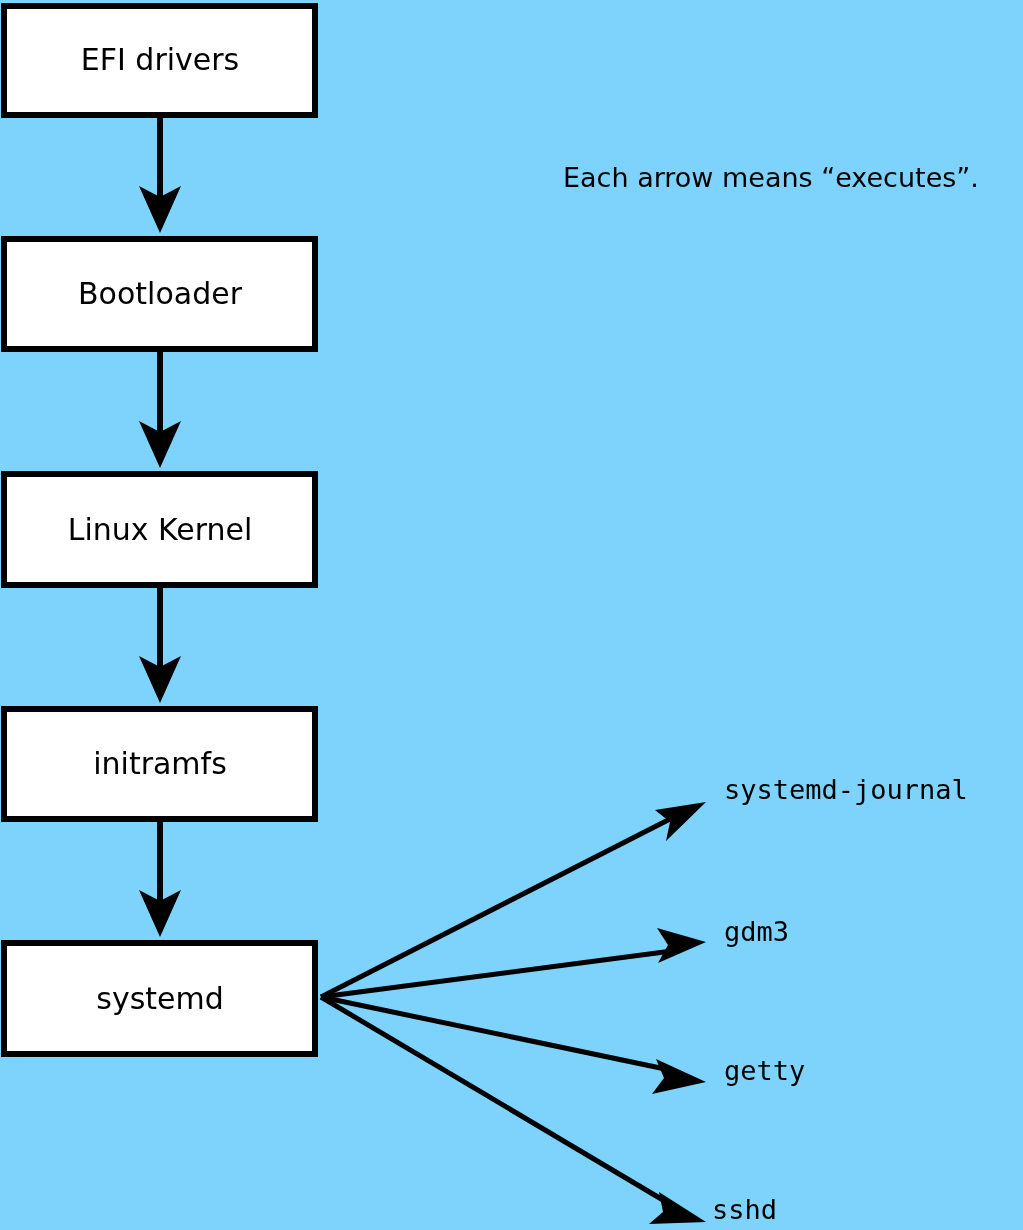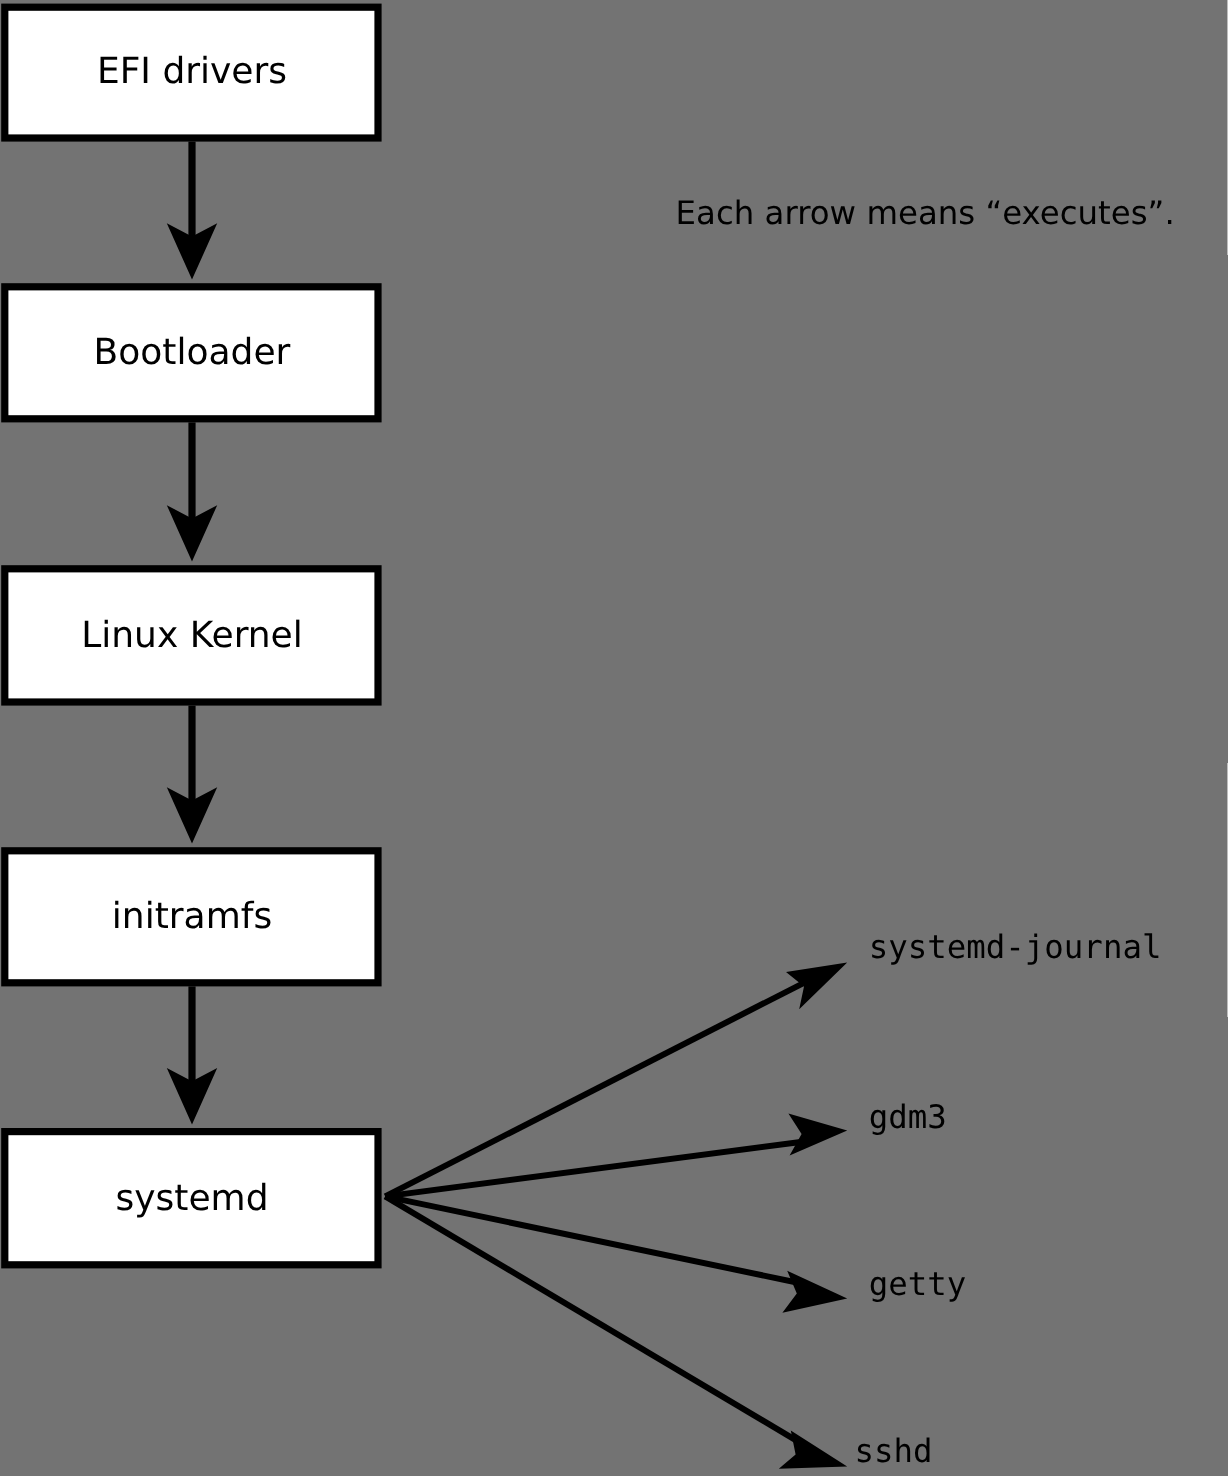--- a/index.html
+++ b/index.html
@@ -9,21 +9,21 @@
     background: #ffffff;
   }
   body {
     font-family: "DejaVu Sans", "Liberation Sans", sans-serif;
     color: #000000;
   }
   #canvas {
     position: relative;
     width: 1023px;
     height: 1230px;
-    background: #737373;
+    background: #7dd3fc;
     overflow: hidden;
   }
   #diagram-svg {
     position: absolute;
     left: 0;
     top: 0;
     width: 1023px;
     height: 1230px;
   }
   .box-rect {

